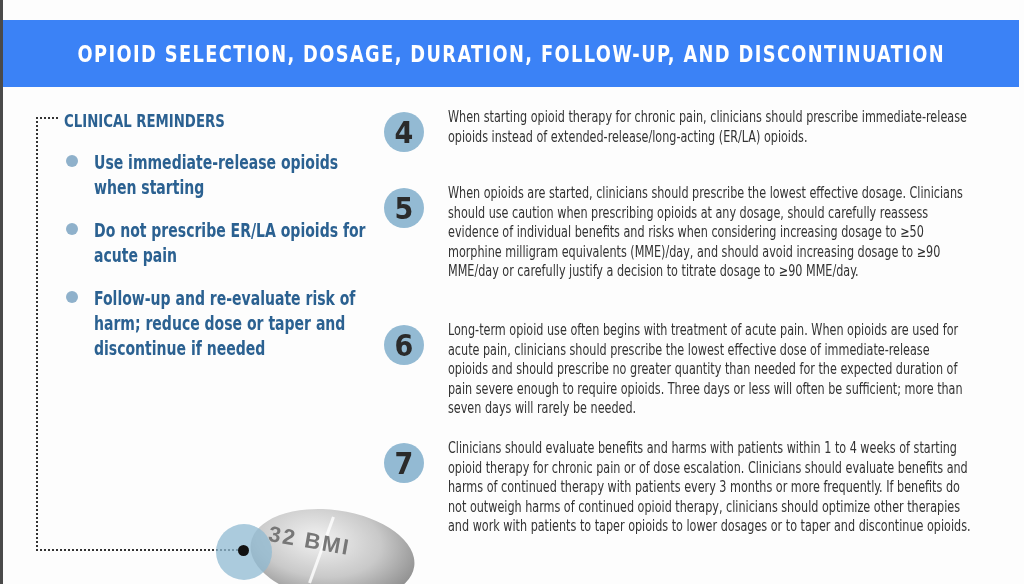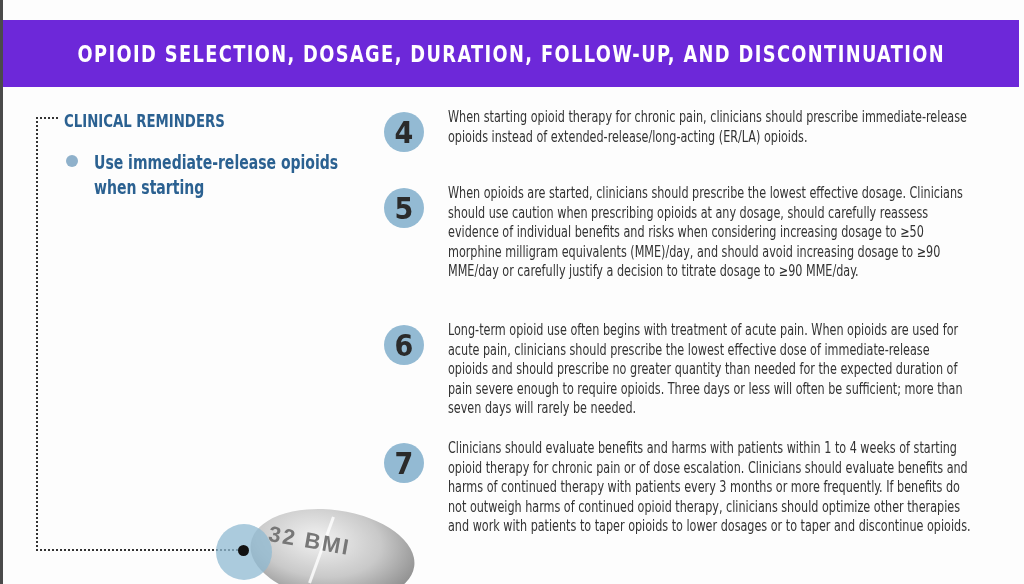--- a/index.html
+++ b/index.html
@@ -4,21 +4,21 @@
 <style>
   html, body { margin:0; padding:0; }
   body {
     width:1024px; height:584px; overflow:hidden; position:relative;
     background:#fdfdfd;
     font-family:"Liberation Sans", sans-serif;
   }
   .left-edge { position:absolute; left:0; top:0; width:3px; height:584px; background:#4a4a4a; }
   .banner {
     position:absolute; left:3px; top:20px; width:1016px; height:67px;
-    background:#6d28d9; color:#fff;
+    background:#3b82f6; color:#fff;
     display:flex; align-items:center; justify-content:center;
   }
   .banner-title {
     font-family:"DejaVu Sans Condensed","DejaVu Sans", sans-serif;
     font-weight:bold; font-size:23px; letter-spacing:1.6px;
     transform:scaleX(0.86); white-space:nowrap;
   }
   .dotted-frame {
     position:absolute; left:36px; top:117px; width:206px; height:434px;
     border-left:2px dotted #333; border-top:2px dotted #333; border-bottom:2px dotted #333;
@@ -82,20 +82,28 @@
 
 <div class="dotted-frame"></div>
 <div class="dotted-top-mask"></div>
 <div class="reminders-title">CLINICAL REMINDERS</div>
 
 <div class="reminders">
   <div class="reminder">
     <span class="bullet"></span>
     <span class="reminder-text">Use immediate-release opioids when starting</span>
   </div>
+  <div class="reminder">
+    <span class="bullet"></span>
+    <span class="reminder-text">Do not prescribe ER/LA opioids for acute pain</span>
+  </div>
+  <div class="reminder">
+    <span class="bullet"></span>
+    <span class="reminder-text">Follow-up and re-evaluate risk of harm; reduce dose or taper and discontinue if needed</span>
+  </div>
 </div>
 
 <div class="pill"></div>
 <div class="pill-line"></div>
 <div class="pill-text">32 BMI</div>
 <div class="pill-circle"></div>
 <div class="pill-dot"></div>
 
 <div class="recs">
   <div class="rec" style="height:76px">

